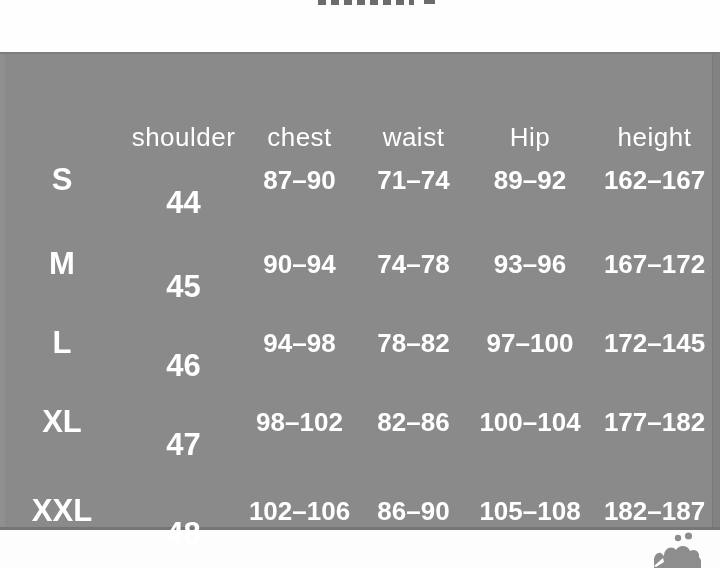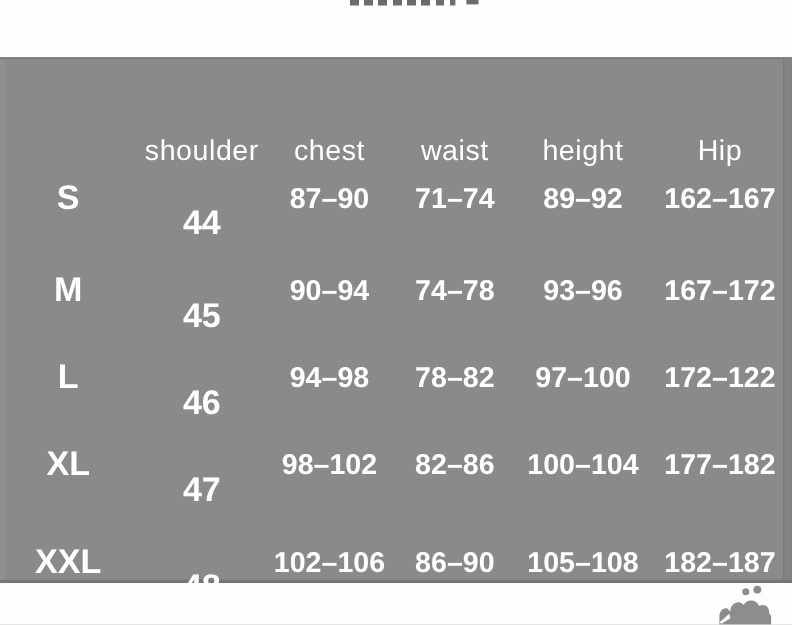--- a/index.html
+++ b/index.html
@@ -61,22 +61,22 @@
 
   <div class="panel">
     <div class="left-shade"></div>
     <div class="right-shade"></div>
 
     <div class="row" style="top:83px">
       <div class="cell h"></div>
       <div class="cell h">shoulder</div>
       <div class="cell h">chest</div>
       <div class="cell h">waist</div>
+      <div class="cell h">Hip</div>
       <div class="cell h">height</div>
-      <div class="cell h">Hip</div>
     </div>
 
     <div class="row" style="top:126px">
       <div class="cell size">S</div>
       <div class="cell bigval">44</div>
       <div class="cell range">87–90</div>
       <div class="cell range">71–74</div>
       <div class="cell range">89–92</div>
       <div class="cell range">162–167</div>
     </div>
@@ -89,21 +89,21 @@
       <div class="cell range">93–96</div>
       <div class="cell range">167–172</div>
     </div>
 
     <div class="row" style="top:289px">
       <div class="cell size">L</div>
       <div class="cell bigval">46</div>
       <div class="cell range">94–98</div>
       <div class="cell range">78–82</div>
       <div class="cell range">97–100</div>
-      <div class="cell range">172–122</div>
+      <div class="cell range">172–145</div>
     </div>
 
     <div class="row" style="top:368px">
       <div class="cell size">XL</div>
       <div class="cell bigval">47</div>
       <div class="cell range">98–102</div>
       <div class="cell range">82–86</div>
       <div class="cell range">100–104</div>
       <div class="cell range">177–182</div>
     </div>

